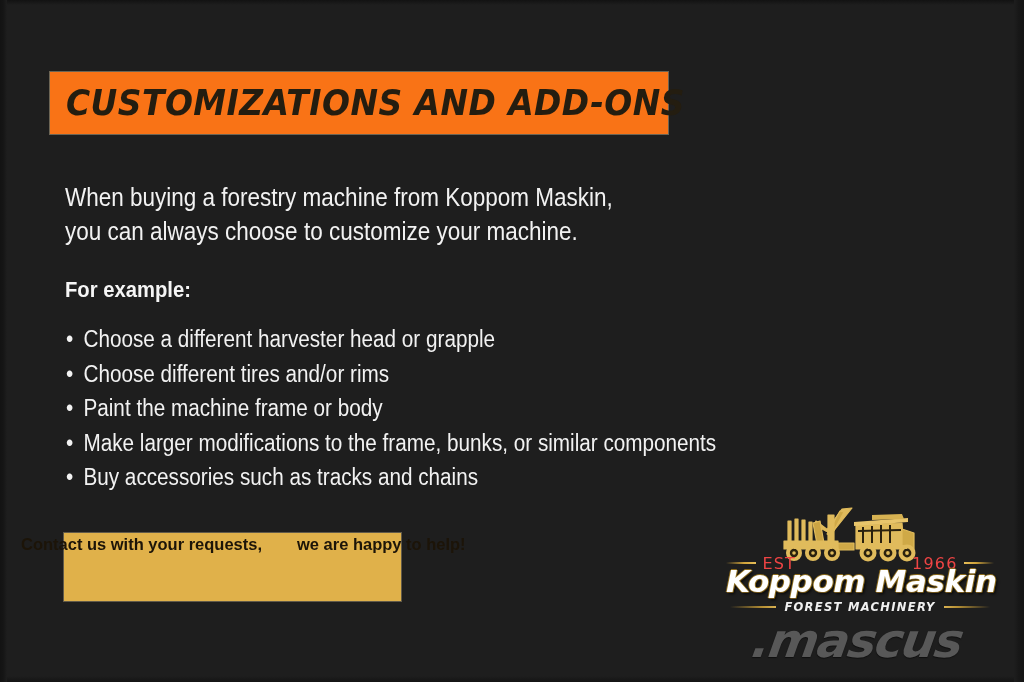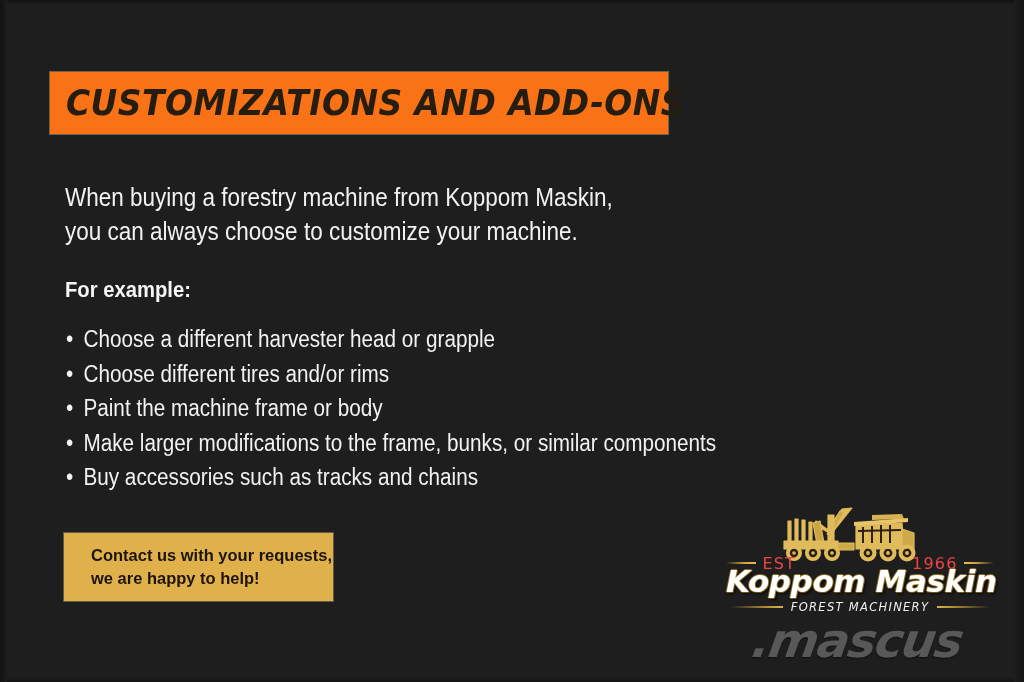--- a/index.html
+++ b/index.html
@@ -111,26 +111,26 @@
     width: 13px;
     font-size: 23px;
     line-height: 34.5px;
   }
 
   
   .contact-box {
     position: absolute;
     left: 64px;
     top: 533px;
-    width: 269px;
+    width: 337px;
     height: 68px;
     background: #e0b14a;
     box-shadow: 0 0 0 1px rgba(255,232,176,0.30);
     display: flex;
-    flex-direction: column;
+    flex-direction: row;
     justify-content: center;
   }
   .contact-box .cline {
     margin-left: 27px;
     color: #1c1408;
     font-size: 17px;
     font-weight: 700;
     line-height: 23px;
     white-space: nowrap;
     transform: scaleX(0.97);
@@ -214,21 +214,21 @@
     flex: 1 1 auto;
     background: linear-gradient(to right, rgba(208,163,58,0) 0%, #b58f34 70%, #d8b152 100%);
   }
   .logo-sub-row .rule.right {
     background: linear-gradient(to left, rgba(208,163,58,0) 0%, #b58f34 70%, #d8b152 100%);
   }
   .logo-sub-row .sub {
     color: #f0f0f0;
     font-family: "DejaVu Sans", sans-serif;
     font-size: 11.5px;
-    font-weight: 400;
+    font-weight: 700;
     font-style: italic;
     letter-spacing: 1.3px;
     padding: 0 8px;
     white-space: nowrap;
   }
 
   
   .watermark {
     position: absolute;
     left: 757px;

